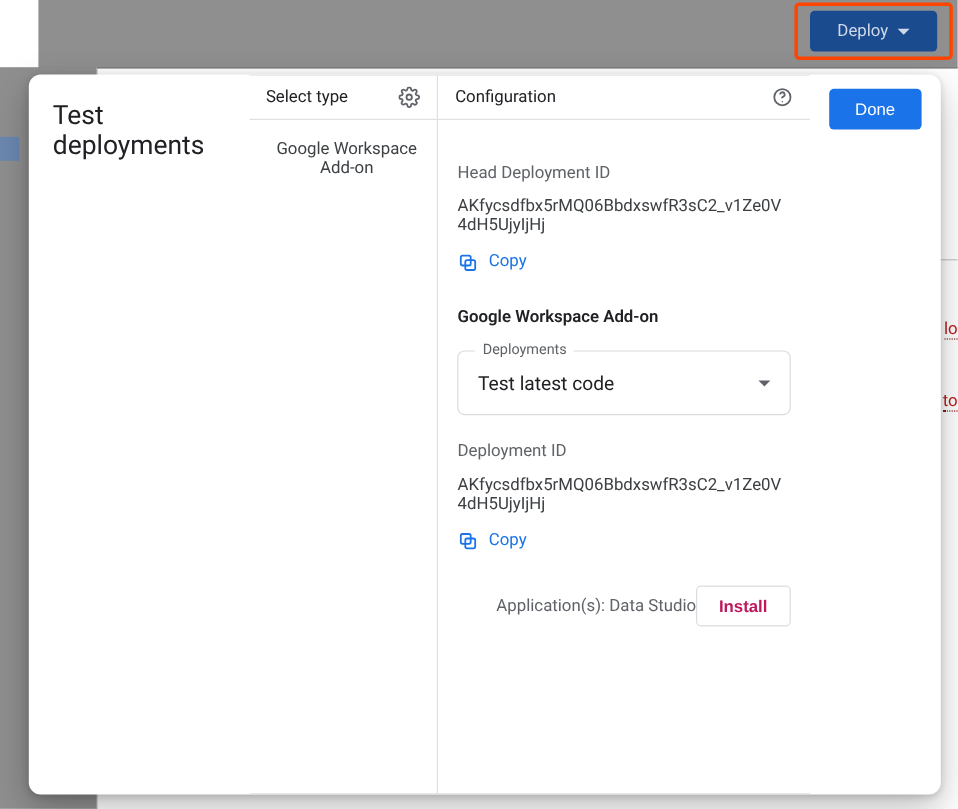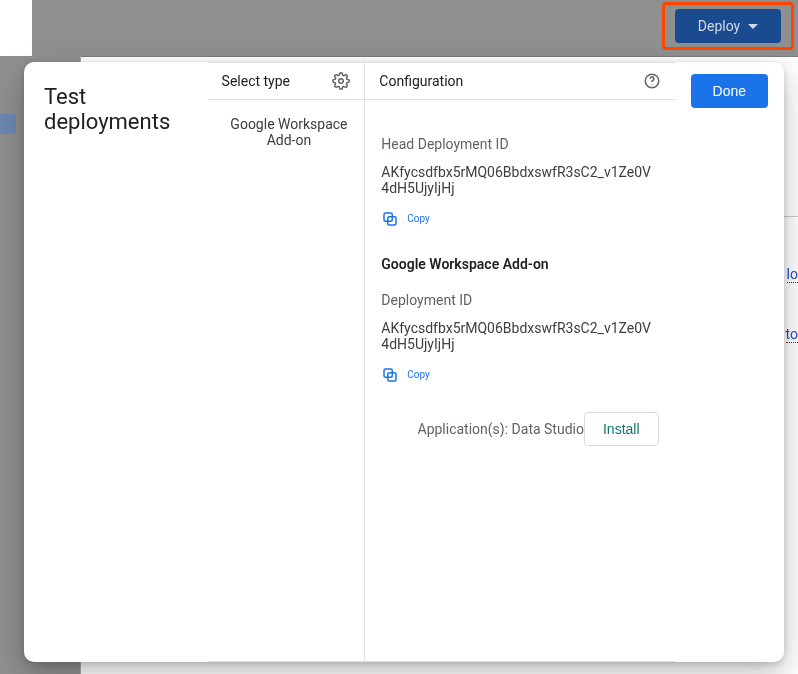--- a/index.html
+++ b/index.html
@@ -75,21 +75,21 @@
   }
   .bg-row1 {
     position: absolute;
     left: 80px; right: 0;
     top: 216px; height: 1px;
     background: #c9c9c9;
   }
   .bg-link1, .bg-link2 {
     position: absolute;
     right: 0;
-    color: #1d4ed8;
+    color: #b91c1c;
     font-size: 14px;
     border-bottom: 1px dotted #8a1c1c;
     padding-bottom: 0;
   }
   .bg-link1 { top: 266px; }
   .bg-link2 { top: 326px; }
 
   
   .dimmer {
     position: absolute;
@@ -175,21 +175,21 @@
     color: #3c4043;
     font-size: 14px;
     word-break: break-all;
     margin-bottom: 14px;
   }
   .copy-row {
     display: inline-flex;
     align-items: center;
     gap: 10px;
     color: #1a73e8;
-    font-size: 10px;
+    font-size: 14px;
     cursor: pointer;
     margin-bottom: 30px;
   }
   .copy-row.tight { margin-bottom: 24px; }
   .copy-icon {
     width: 16px; height: 16px;
     display: inline-block;
   }
   .section-title {
     font-weight: 600;
@@ -233,26 +233,27 @@
     align-items: center;
     justify-content: flex-end;
     margin-top: 6px;
   }
   .app-text {
     color: #5f6368;
     font-size: 14px;
   }
   .install-btn {
     border: 1px solid #dadce0;
-    color: #0f766e;
+    color: #be185d;
     background: #fff;
     border-radius: 4px;
     padding: 8px 18px;
     font-size: 14px;
     cursor: pointer;
+    font-weight: bold;
   }
   .dlg-footer {
     height: 58px;
     display: flex;
     align-items: center;
     padding: 0 16px;
   }
   .done-btn {
     background: #1a73e8;
     color: #fff;
@@ -325,20 +326,25 @@
             <svg viewBox="0 0 24 24" width="18" height="18" fill="none" stroke="#1a73e8" stroke-width="2">
               <rect x="9" y="9" width="11" height="11" rx="2"></rect>
               <rect x="4" y="4" width="11" height="11" rx="2"></rect>
             </svg>
           </span>
           <span>Copy</span>
         </div>
 
         <div class="section-title">Google Workspace Add-on</div>
 
+        <div class="select-wrap">
+          <span class="floating">Deployments</span>
+          <span class="value">Test latest code</span>
+          <span class="caret"></span>
+        </div>
 
         <div class="label-muted">Deployment ID</div>
         <div class="mono-val">AKfycsdfbx5rMQ06BbdxswfR3sC2_v1Ze0V4dH5UjyIjHj</div>
         <div class="copy-row tight">
           <span class="copy-icon">
             <svg viewBox="0 0 24 24" width="18" height="18" fill="none" stroke="#1a73e8" stroke-width="2">
               <rect x="9" y="9" width="11" height="11" rx="2"></rect>
               <rect x="4" y="4" width="11" height="11" rx="2"></rect>
             </svg>
           </span>

